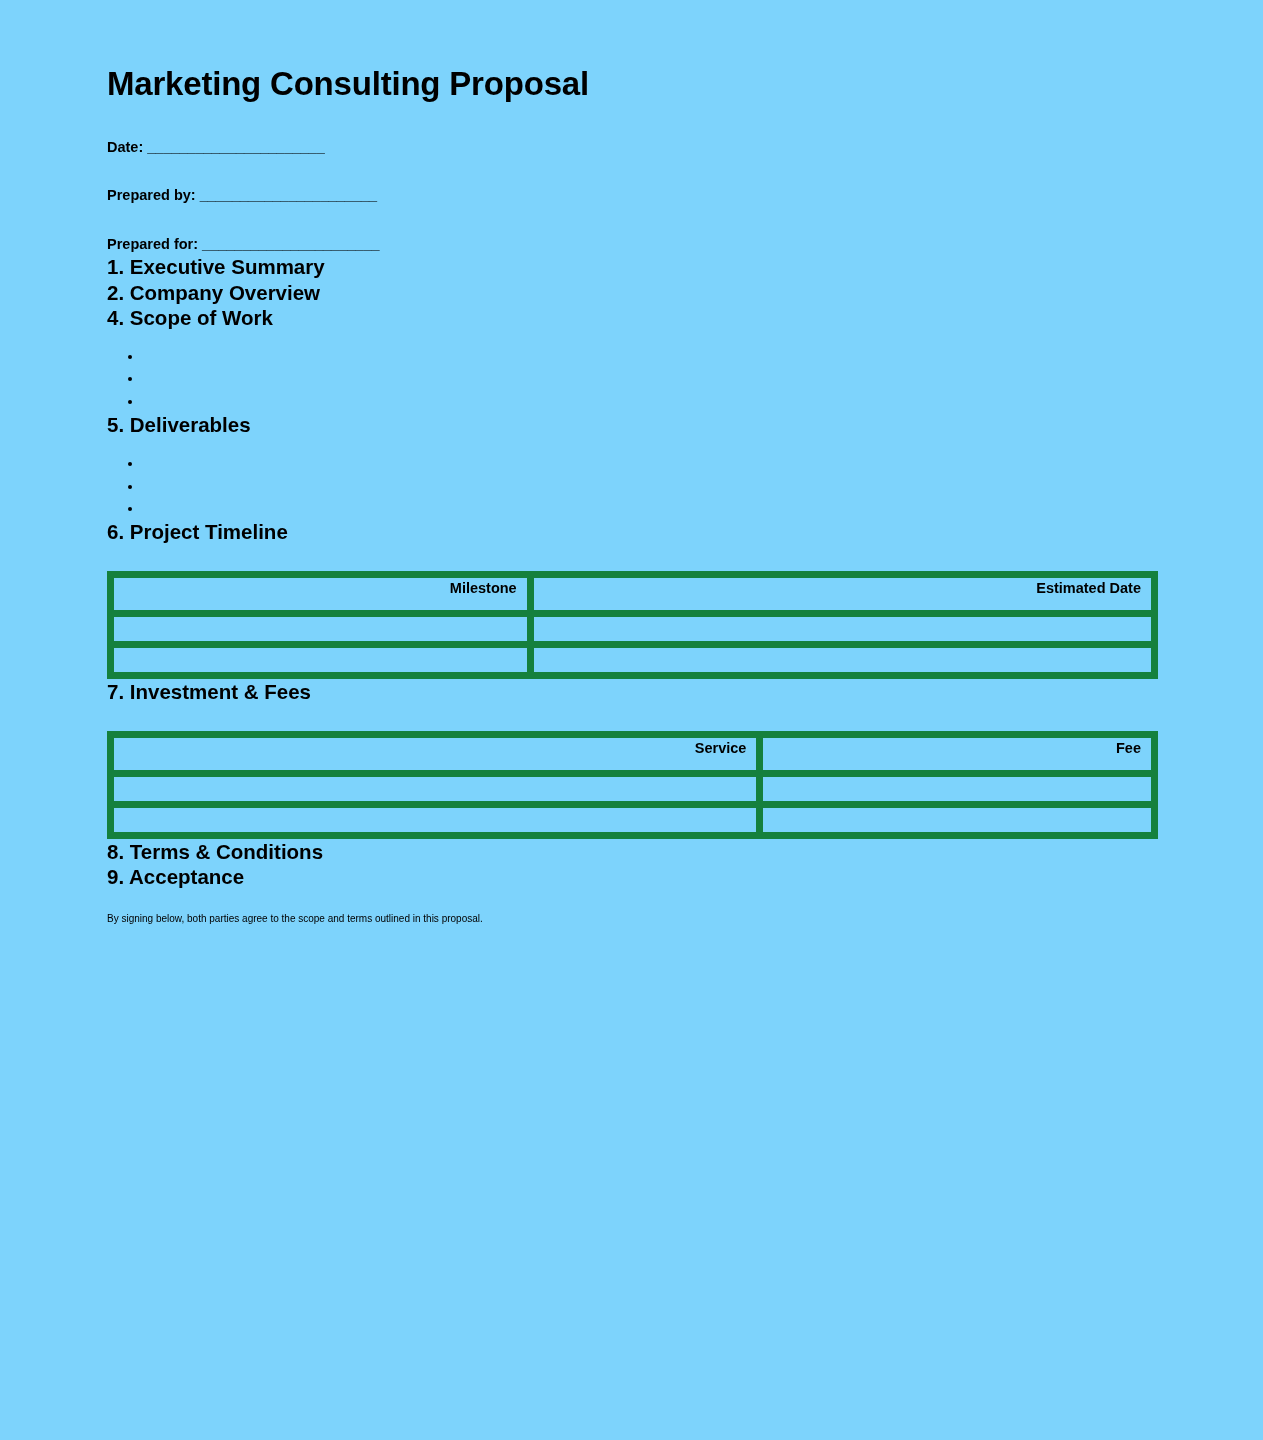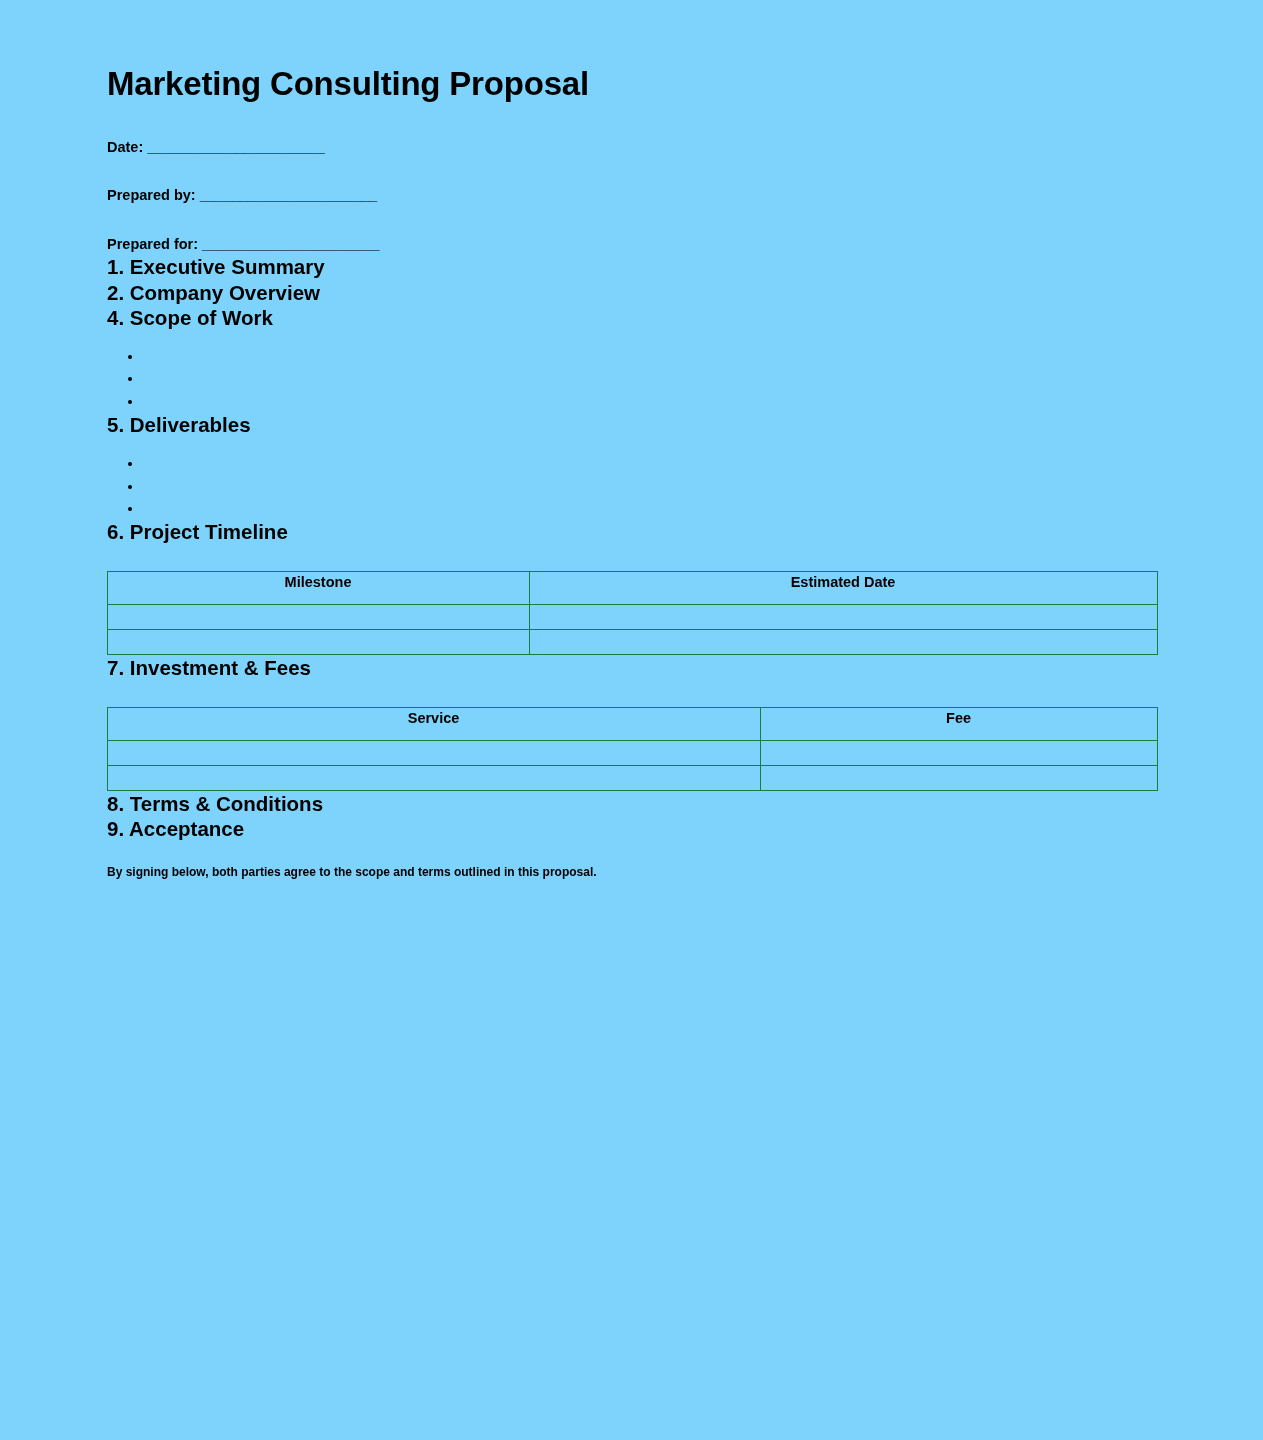--- a/index.html
+++ b/index.html
@@ -71,43 +71,43 @@
     padding: 0;
   }
   table.doc-table {
     border-collapse: collapse;
     width: 100%;
     margin-top: 26px;
     table-layout: fixed;
   }
   table.doc-table th,
   table.doc-table td {
-    border: 1px solid #15803d;
-    text-align: center;
+    border: 7px solid #15803d;
+    text-align: right;
     vertical-align: top;
     padding: 1px 10px 11px 9px;
     font-size: 14.5px;
     line-height: 1.35;
   }
   table.doc-table th {
     font-weight: bold;
     height: 20px;
   }
   table.doc-table td {
     height: 12px;
   }
   .timeline-table col.c1 { width: 40.2%; }
   .timeline-table col.c2 { width: 59.8%; }
   .fees-table col.c1 { width: 62.2%; }
   .fees-table col.c2 { width: 37.8%; }
   p.body-text {
-    font-size: 12px;
+    font-size: 10px;
     line-height: 1.45;
     margin: 22px 0 0 0;
-    font-weight: bold;
+    font-weight: normal;
   }
 </style>
 </head>
 <body>
 
 <div class="page">
 
   <h1 class="doc-title">Marketing Consulting Proposal</h1>
 
   <div class="field-row"><span class="field-label">Date:</span><span class="field-blank"> ______________________</span></div>

